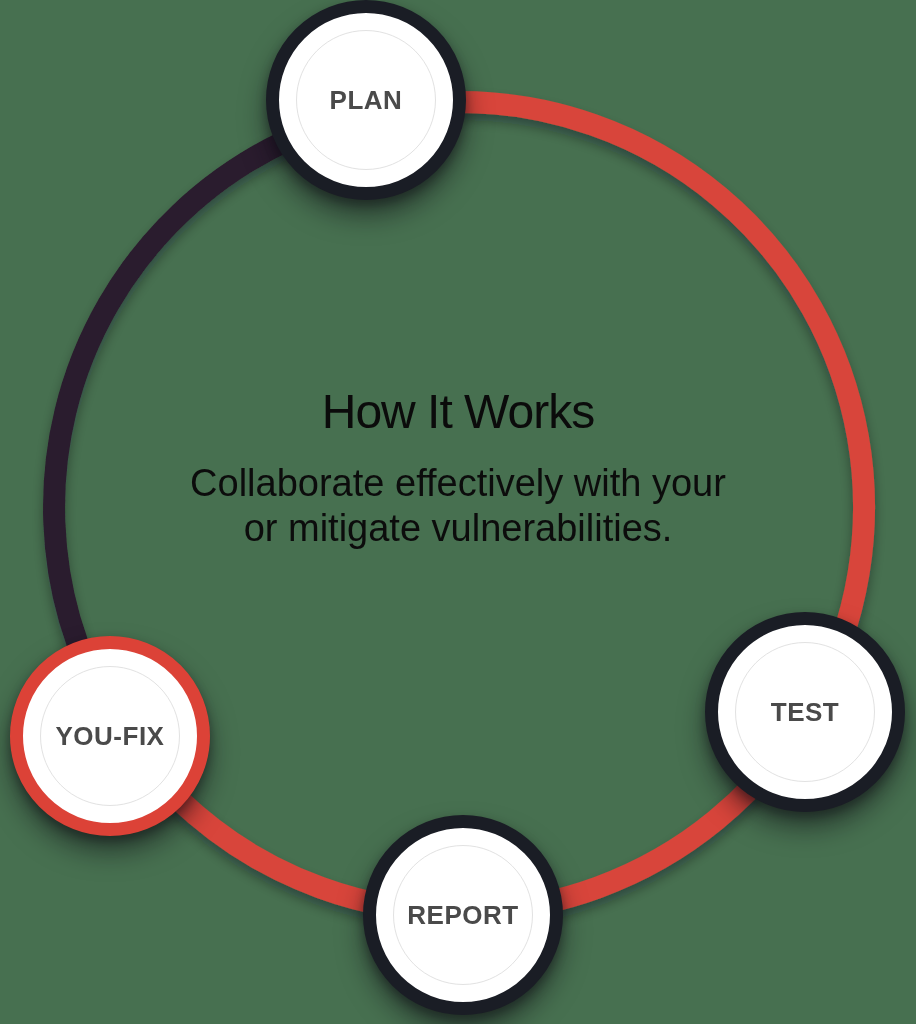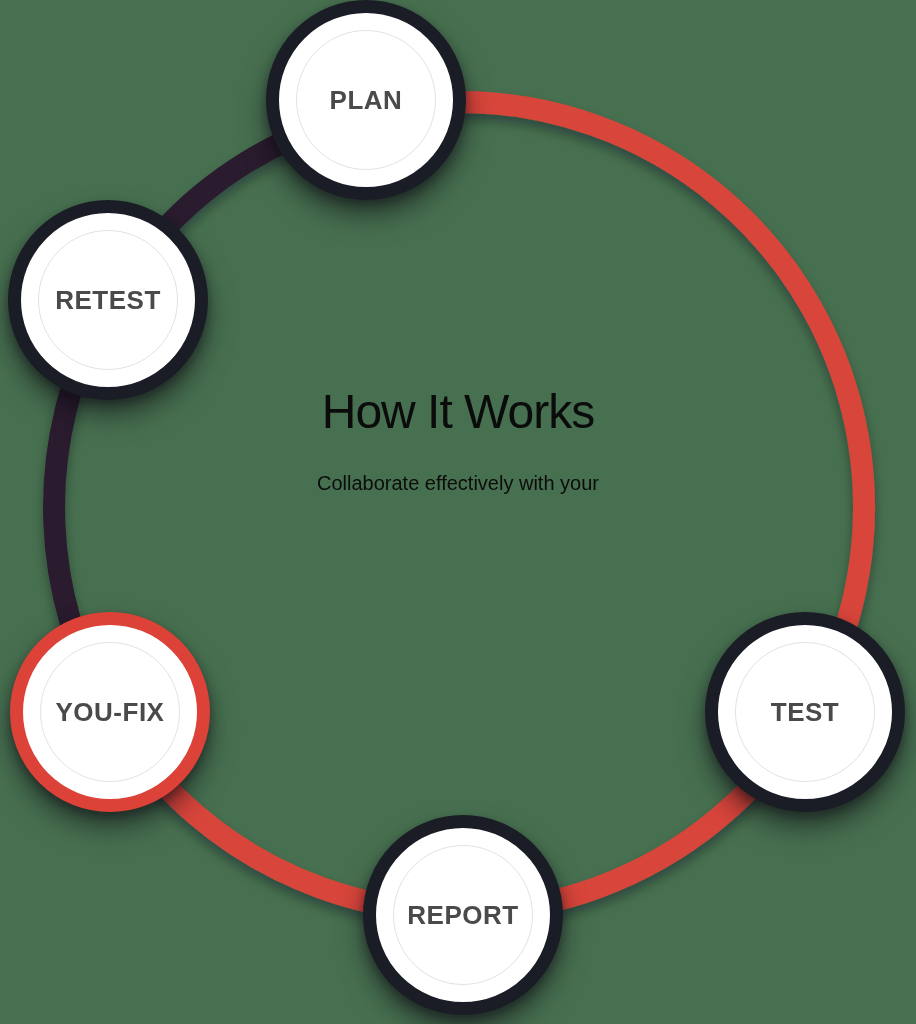--- a/index.html
+++ b/index.html
@@ -54,41 +54,41 @@
     font-size: 26px;
     font-weight: bold;
     letter-spacing: 0.5px;
     color: #4a4a4a;
     white-space: nowrap;
   }
   .node-plan   { left: 266px; top:   0px; }
   .node-scope  { left: 705px; top: 202px; }
   .node-test   { left: 705px; top: 612px; }
   .node-report { left: 363px; top: 815px; }
-  .node-youfix { left:  10px; top: 612px; }
+  .node-youfix { left:  10px; top: 636px; }
   .node-retest { left:   8px; top: 200px; }
   
   .center-text {
     position: absolute;
     left: 50%;
     top: 384px;
     transform: translateX(-50%);
     width: 640px;
     text-align: center;
   }
   .center-title {
     margin: 0;
     font-size: 48px;
     font-weight: normal;
     letter-spacing: -1px;
     color: #0b0b0b;
   }
   .center-desc {
     margin: 22px 0 0 0;
-    font-size: 20px;
+    font-size: 38px;
     line-height: 45px;
     color: #0c0c0c;
   }
   .center-desc span {
     display: block;
   }
 </style>
 </head>
 <body>
 
@@ -124,26 +124,22 @@
       <span class="node-label">REPORT</span>
     </div>
   </div>
 
   <div class="node node-youfix red">
     <div class="node-inner">
       <span class="node-label">YOU-FIX</span>
     </div>
   </div>
 
-  <div class="node node-retest">
-    <div class="node-inner">
-      <span class="node-label">RETEST</span>
-    </div>
-  </div>
 
   <div class="center-text">
     <h2 class="center-title">How It Works</h2>
     <p class="center-desc">
       <span>Collaborate effectively with your</span>
+      <span>or mitigate vulnerabilities.</span>
     </p>
   </div>
 
 </div>
 
 </body></html>

